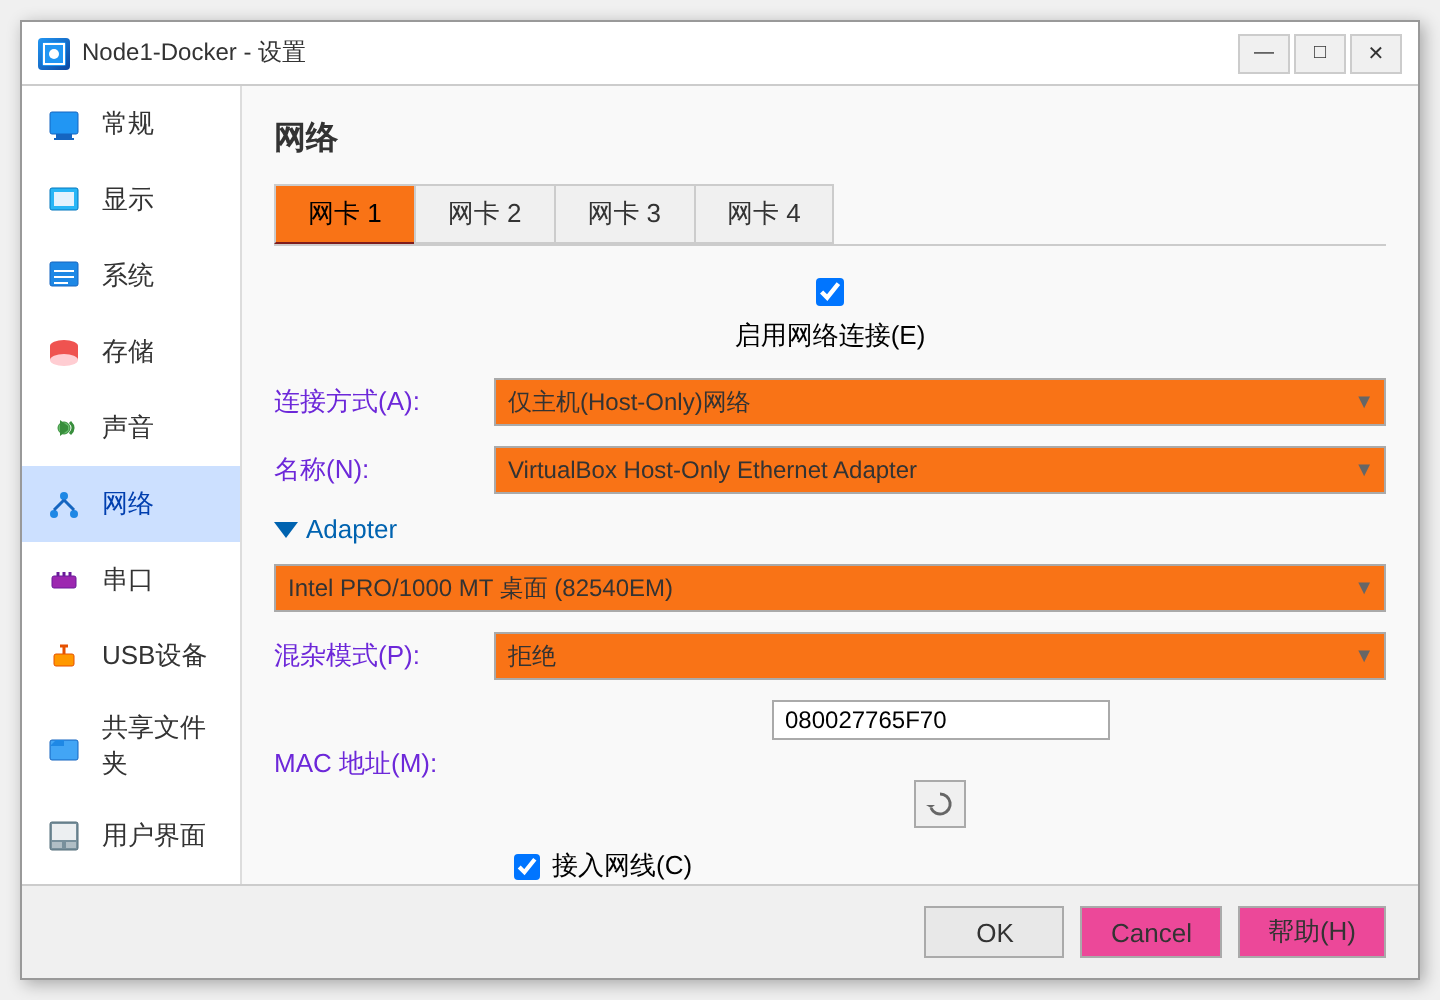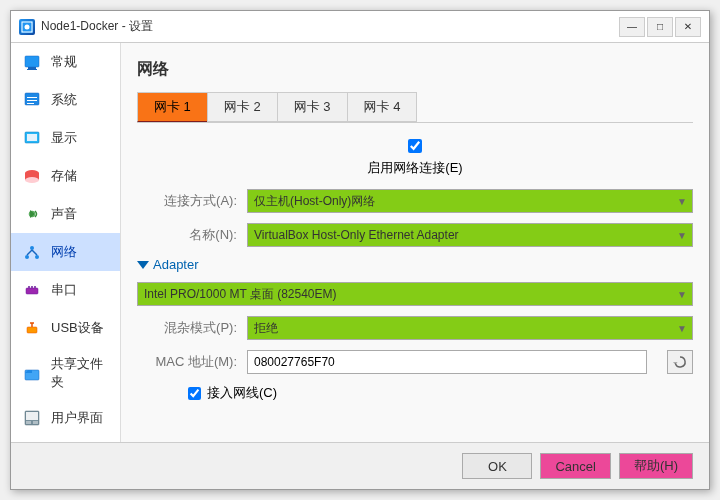--- a/index.html
+++ b/index.html
@@ -142,40 +142,40 @@
       margin-bottom: 12px;
       gap: 6px;
       flex-direction: column;
     }
     .checkbox-row input[type="checkbox"] {
       width: 14px;
       height: 14px;
     }
     .form-label {
       width: 110px;
-      text-align: right;
+      text-align: left;
       padding-right: 10px;
-      color: #737373;
+      color: #6d28d9;
       font-size: 13px;
       white-space: nowrap;
     }
     .form-control {
       flex: 1;
     }
     .select-wrapper {
       position: relative;
       display: flex;
       align-items: center;
     }
     .select-wrapper select,
     select.form-select {
       width: 100%;
       height: 24px;
       border: 1px solid #aaa;
-      background: #84cc16;
+      background: #f97316;
       font-size: 12px;
       padding: 2px 6px;
       color: #333;
       appearance: none;
       -webkit-appearance: none;
       cursor: pointer;
     }
     .chevron {
       position: absolute;
       right: 6px;
@@ -197,20 +197,21 @@
       width: 0;
       height: 0;
       border-left: 6px solid transparent;
       border-right: 6px solid transparent;
       border-top: 8px solid #0063b0;
     }
     .mac-row {
       display: flex;
       align-items: center;
       gap: 20px;
+      flex-direction: column;
     }
     .mac-input {
       flex: 1;
       height: 24px;
       border: 1px solid #aaa;
       background: #fff;
       font-size: 12px;
       padding: 2px 6px;
     }
     .mac-btn {
@@ -241,21 +242,21 @@
       cursor: pointer;
       font-size: 13px;
       padding: 0 14px;
       color: #333;
     }
     .btn.primary { background: #e8e8e8; }
     .cable-checkbox {
       display: flex;
       align-items: center;
       gap: 6px;
-      margin-left: 51px;
+      margin-left: 120px;
     }
   </style>
 </head>
 <body>
 
 <div class="window">
 
   <div class="title-bar">
     <div class="title-bar-icon">
       <svg width="12" height="12" viewBox="0 0 12 12">
@@ -281,36 +282,36 @@
               <rect x="1" y="2" width="14" height="11" rx="1" fill="#2196F3" stroke="#1565C0" stroke-width="0.5"></rect>
               <rect x="4" y="13" width="8" height="2" fill="#1565C0"></rect>
               <rect x="3" y="15" width="10" height="1" fill="#1565C0"></rect>
             </svg>
           </span>
           <span class="sidebar-label">常规</span>
         </div>
         <div class="sidebar-item">
           <span class="sidebar-icon">
             <svg width="16" height="16" viewBox="0 0 16 16">
+              <rect x="1" y="2" width="14" height="11" rx="1" fill="#29b6f6" stroke="#0277bd" stroke-width="0.5"></rect>
+              <rect x="3" y="4" width="10" height="7" fill="#e3f2fd"></rect>
+            </svg>
+          </span>
+          <span class="sidebar-label">显示</span>
+        </div>
+        <div class="sidebar-item">
+          <span class="sidebar-icon">
+            <svg width="16" height="16" viewBox="0 0 16 16">
               <rect x="1" y="1" width="14" height="12" rx="1" fill="#1e88e5" stroke="#1565C0" stroke-width="0.5"></rect>
               <rect x="3" y="8" width="10" height="1" fill="white"></rect>
               <rect x="3" y="5" width="10" height="1" fill="white"></rect>
               <rect x="3" y="11" width="7" height="1" fill="white"></rect>
             </svg>
           </span>
           <span class="sidebar-label">系统</span>
-        </div>
-        <div class="sidebar-item">
-          <span class="sidebar-icon">
-            <svg width="16" height="16" viewBox="0 0 16 16">
-              <rect x="1" y="2" width="14" height="11" rx="1" fill="#29b6f6" stroke="#0277bd" stroke-width="0.5"></rect>
-              <rect x="3" y="4" width="10" height="7" fill="#e3f2fd"></rect>
-            </svg>
-          </span>
-          <span class="sidebar-label">显示</span>
         </div>
         <div class="sidebar-item">
           <span class="sidebar-icon">
             <svg width="16" height="16" viewBox="0 0 16 16">
               <ellipse cx="8" cy="5" rx="7" ry="3" fill="#ef5350"></ellipse>
               <rect x="1" y="5" width="14" height="7" fill="#ef5350"></rect>
               <ellipse cx="8" cy="12" rx="7" ry="3" fill="#ffcdd2"></ellipse>
             </svg>
           </span>
           <span class="sidebar-label">存储</span>

